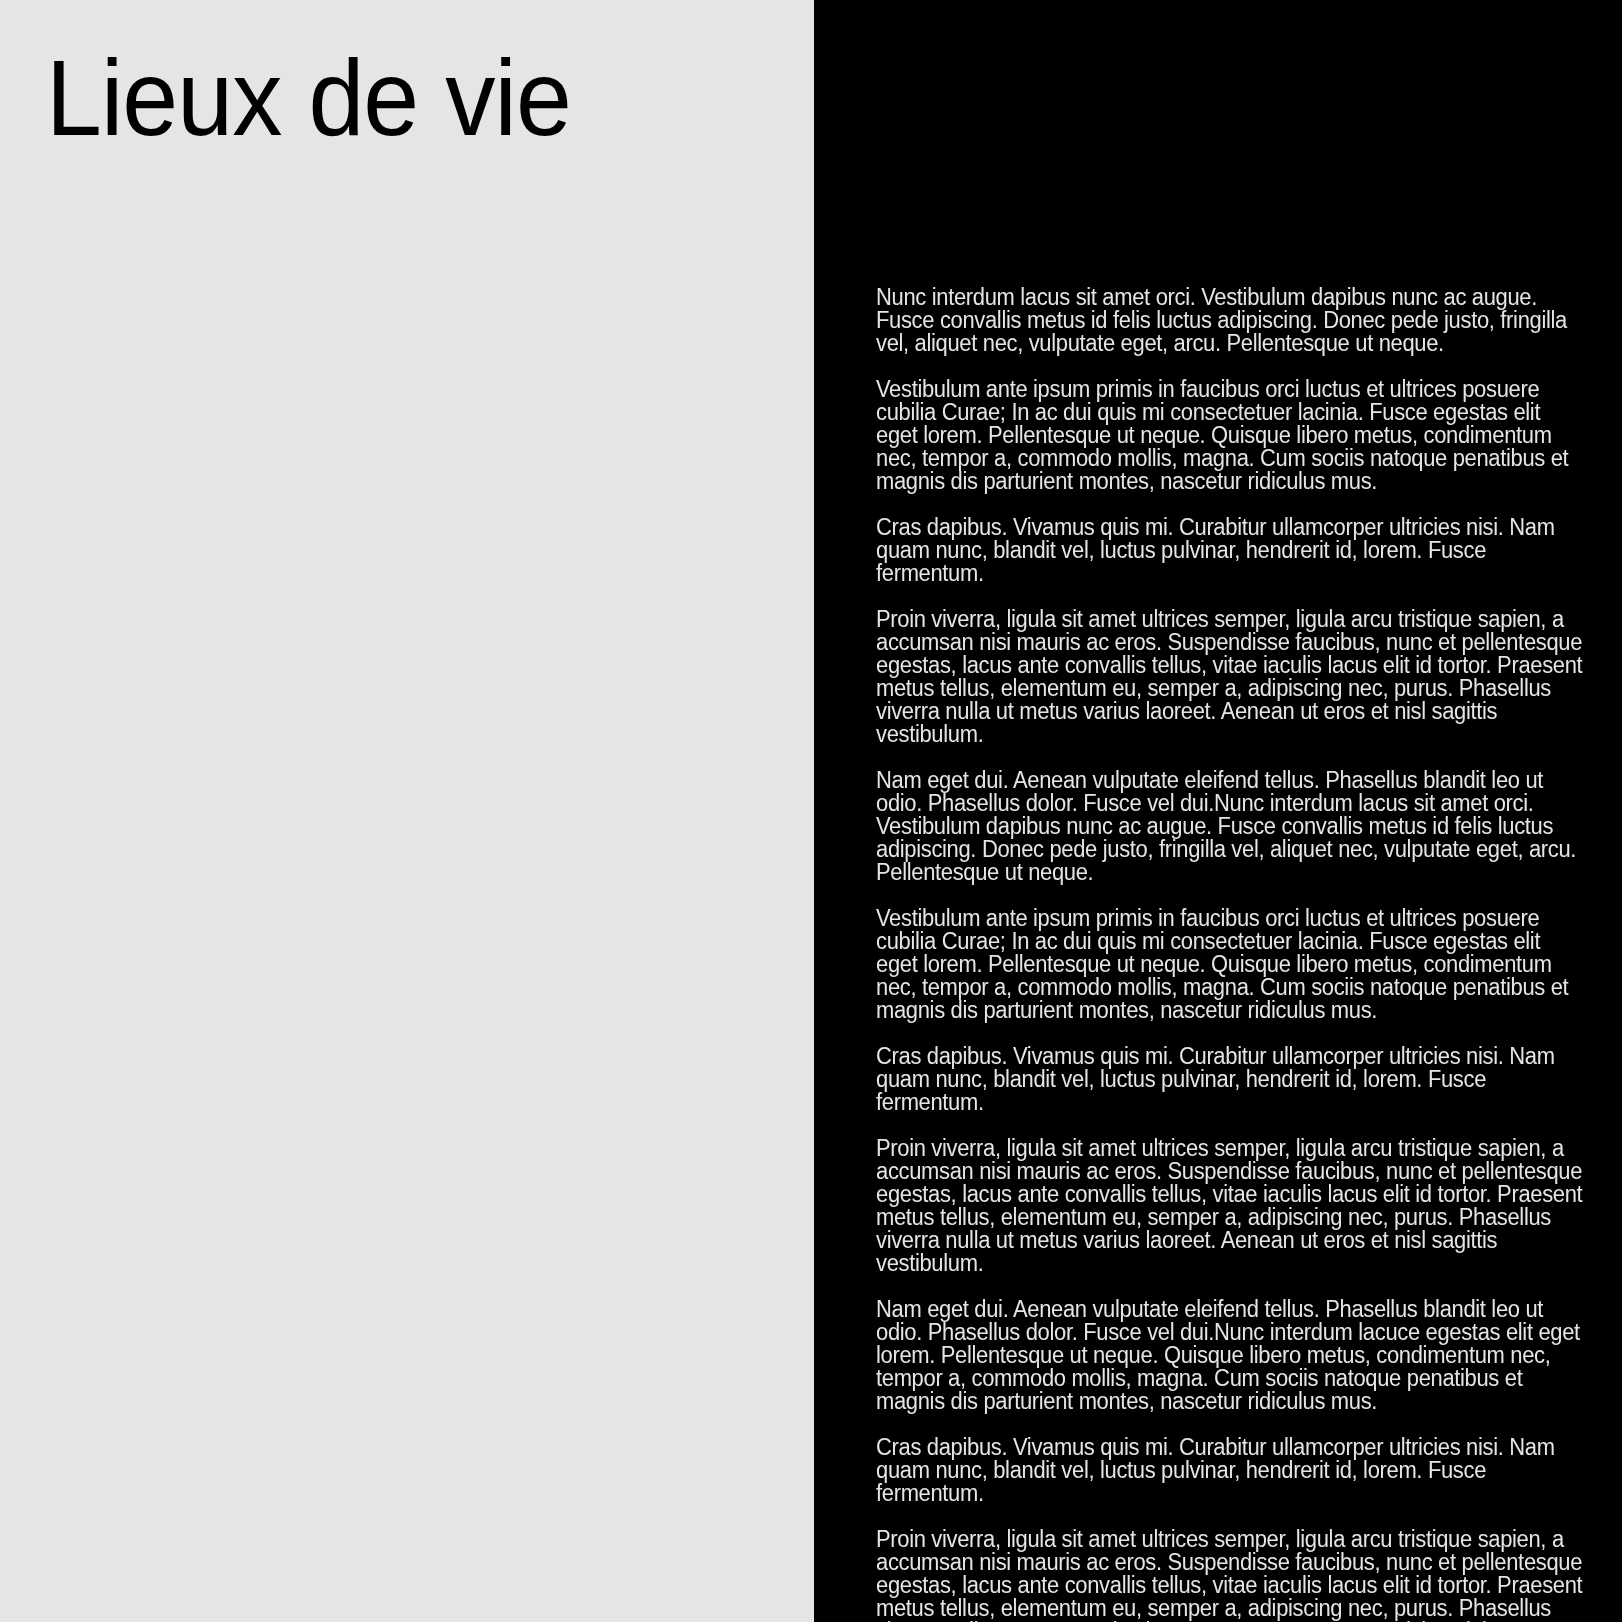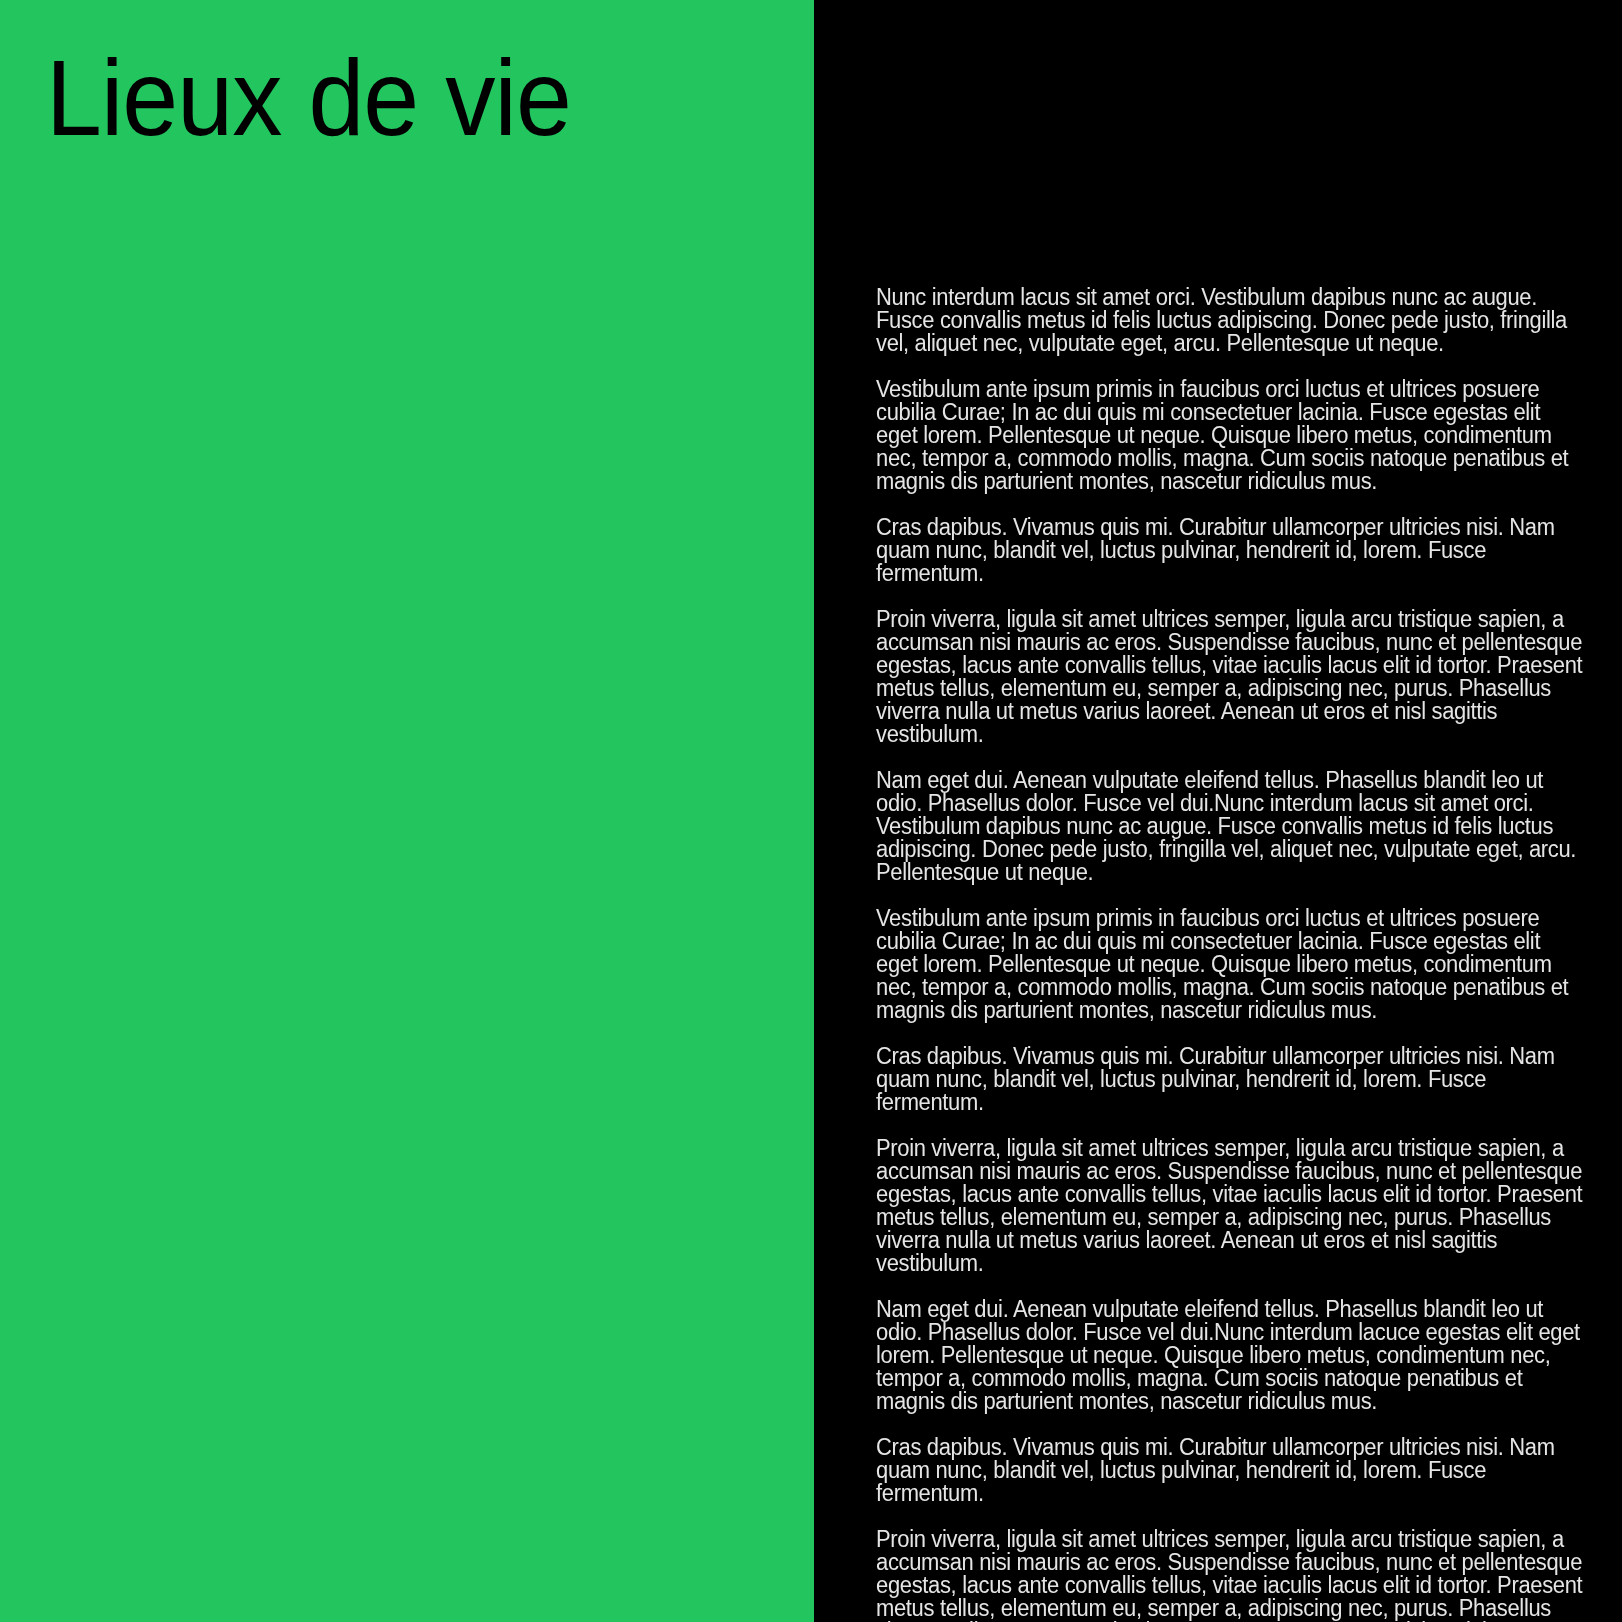--- a/index.html
+++ b/index.html
@@ -12,21 +12,21 @@
     }
     .page {
       position: relative;
       width: 1622px;
       height: 1622px;
       display: flex;
     }
     .left-panel {
       width: 816px;
       height: 1622px;
-      background: #22c55e;
+      background: #e5e5e5;
       position: relative;
     }
     .page-title {
       position: absolute;
       left: 46px;
       top: 38px;
       margin: 0;
       font-family: "Liberation Sans", sans-serif;
       font-weight: 400;
       font-size: 108px;

